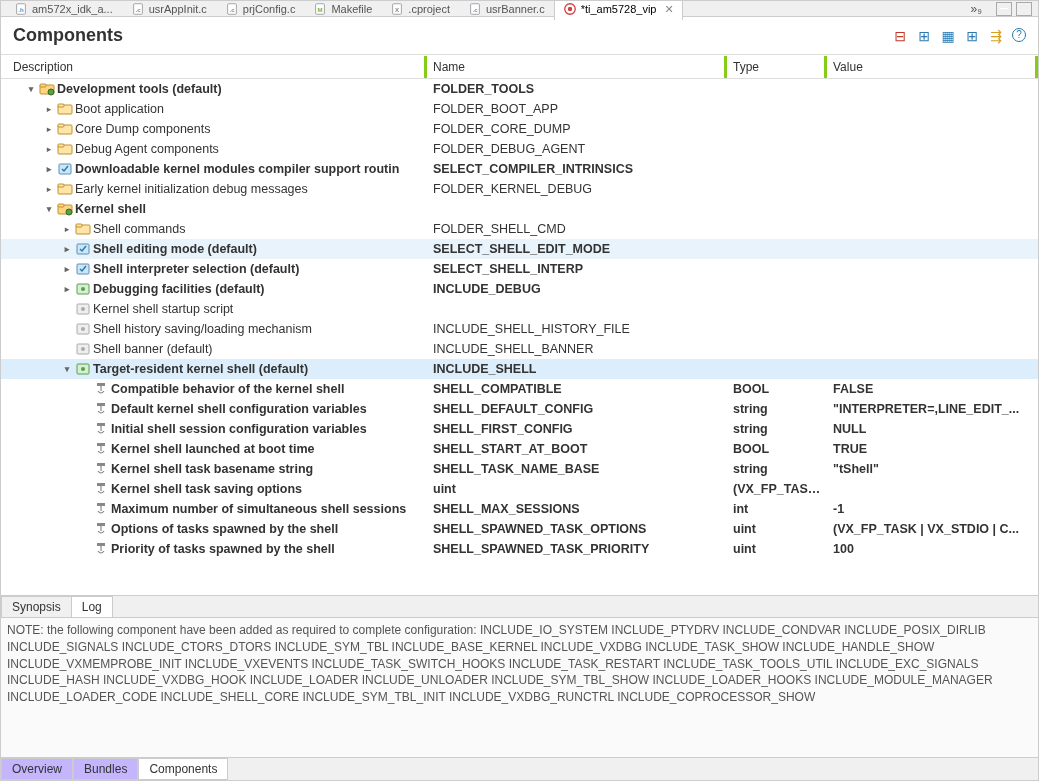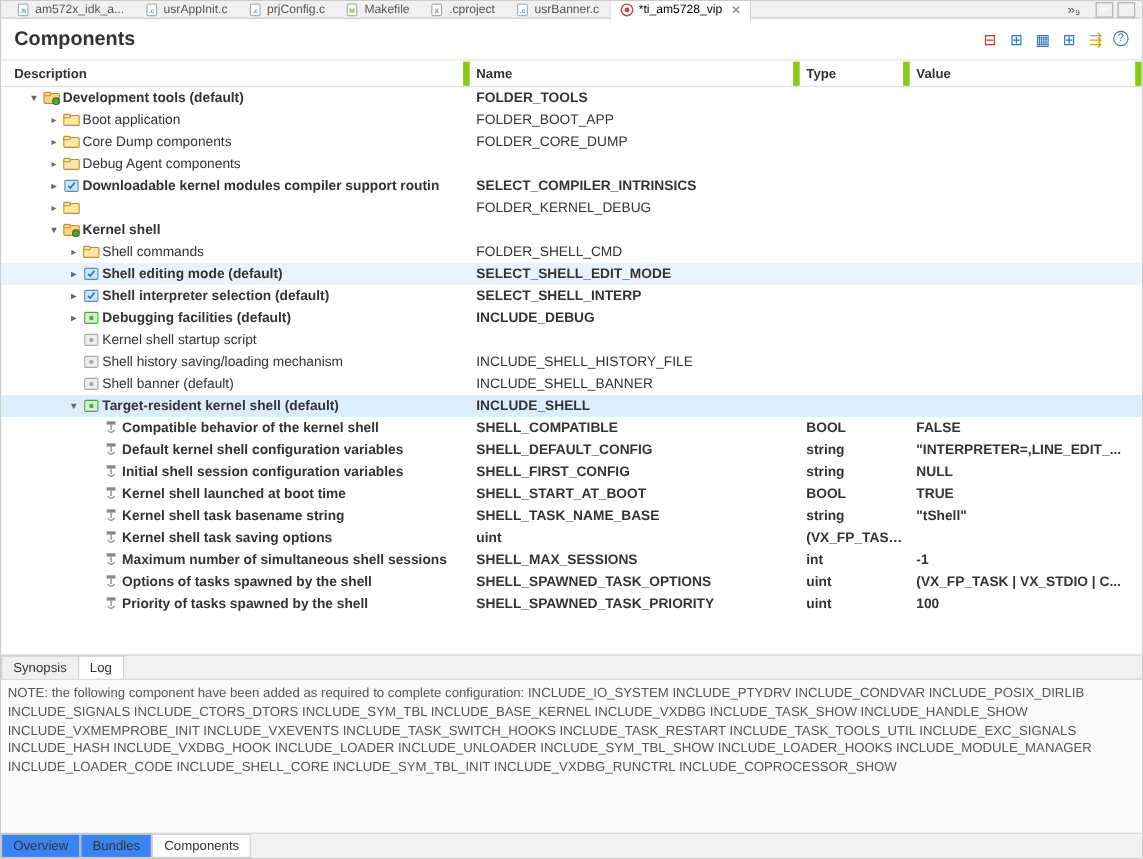--- a/index.html
+++ b/index.html
@@ -68,21 +68,21 @@
   color: #333;
   border-bottom: 1px solid #ddd;
   background: #fff;
   height: 24px;
   align-items: center;
   padding-left: 6px;
   position: sticky;
   top: 0;
   z-index: 5;
 }
-.tree-header > div { padding: 4px 6px; border-right: 6px solid #84cc16; font-weight: bold; }
+.tree-header > div { padding: 4px 6px; border-right: 3px solid #84cc16; }
 .tree-row {
   display: grid;
   grid-template-columns: 420px 300px 100px 1fr;
   align-items: center;
   height: 20px;
   font-size: 12.5px;
   padding-left: 6px;
 }
 .tree-row.bold { font-weight: bold; }
 .tree-row.selected { background: #dceefb; }
@@ -121,21 +121,21 @@
 }
 .footer-tabs {
   display: flex;
   height: 22px;
   background: #f0f0f0;
 }
 .footer-tabs .ftab {
   padding: 3px 10px;
   font-size: 12px;
   border: 1px solid #ccc;
-  background: #3b82f6;
+  background: #c4b5fd;
   cursor: pointer;
 }
 .footer-tabs .ftab.active { background: #fff; }
 </style>
 </head>
 <body>
 
 <div class="tabbar">
   <div id="tabs-host" style="display: flex;">
       <div class="tab">
@@ -284,20 +284,21 @@
       <span class="indent" style="width:34px"></span>
       <span class="expander">▸</span>
       <span class="row-icon">
             <svg viewBox="0 0 16 16">
               <rect x="1" y="4" width="14" height="9" rx="1" fill="#ffe6a8" stroke="#c08f2e"></rect>
               <rect x="1" y="3" width="6" height="3" rx="1" fill="#ffe6a8" stroke="#c08f2e"></rect>
             </svg>
           </span>
       <span>Debug Agent components</span>
     </div>
+    <div class="name-cell">FOLDER_DEBUG_AGENT</div>
     <div class="type-cell"></div>
     <div class="value-cell"></div>
   </div>
       <div class="tree-row bold">
     <div class="desc-cell">
       <span class="indent" style="width:34px"></span>
       <span class="expander">▸</span>
       <span class="row-icon">
             <svg viewBox="0 0 16 16">
               <rect x="2" y="3" width="12" height="10" rx="1" fill="#cde6f7" stroke="#5a8fb8"></rect>
@@ -313,20 +314,21 @@
       <div class="tree-row">
     <div class="desc-cell">
       <span class="indent" style="width:34px"></span>
       <span class="expander">▸</span>
       <span class="row-icon">
             <svg viewBox="0 0 16 16">
               <rect x="1" y="4" width="14" height="9" rx="1" fill="#ffe6a8" stroke="#c08f2e"></rect>
               <rect x="1" y="3" width="6" height="3" rx="1" fill="#ffe6a8" stroke="#c08f2e"></rect>
             </svg>
           </span>
+      <span>Early kernel initialization debug messages</span>
     </div>
     <div class="name-cell">FOLDER_KERNEL_DEBUG</div>
     <div class="type-cell"></div>
     <div class="value-cell"></div>
   </div>
       <div class="tree-row bold">
     <div class="desc-cell">
       <span class="indent" style="width:34px"></span>
       <span class="expander">▾</span>
       <span class="row-icon">

